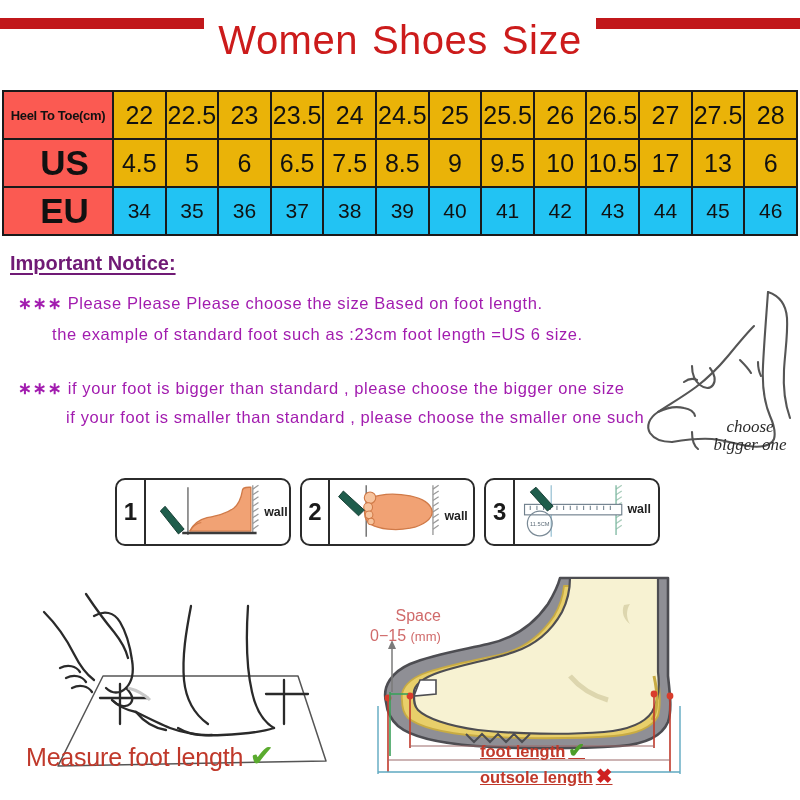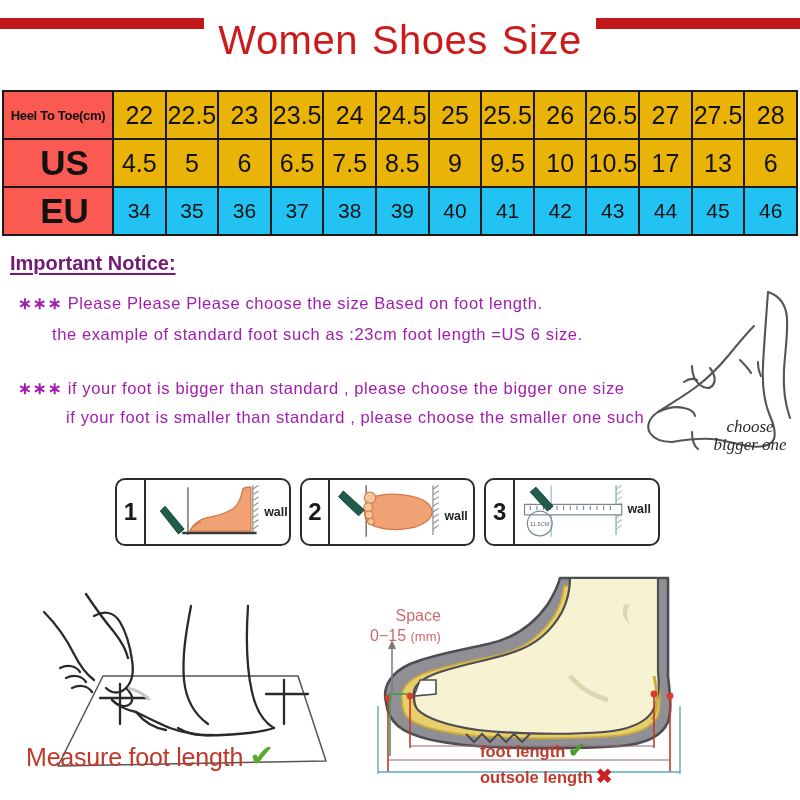--- a/index.html
+++ b/index.html
@@ -149,21 +149,21 @@
     white-space: nowrap;
     text-align: right;
   }
   .space-label .mm { font-size: 13px; }
   .len-labels {
     position: absolute; top: 738px; left: 480px;
     width: 270px;
     font-size: 16.5px; font-weight: 700; color: #c0392b;
     line-height: 1.28;
   }
-  .len-labels div { white-space: nowrap; }
+  .len-labels div { white-space: nowrap; text-decoration: underline; }
   .len-labels .tick { color: #4c9e28; font-size: 20px; margin-left: 3px; }
   .len-labels .ex   { color: #cf2020; font-size: 20px; margin-left: 3px; }
   .len-labels .r2 { padding-left: 2px; }
   .len-labels .r3 { padding-left: 0px; }
 </style>
 </head>
 <body>
 
 <div class="title-row">
   <div class="title-bar left"></div>

